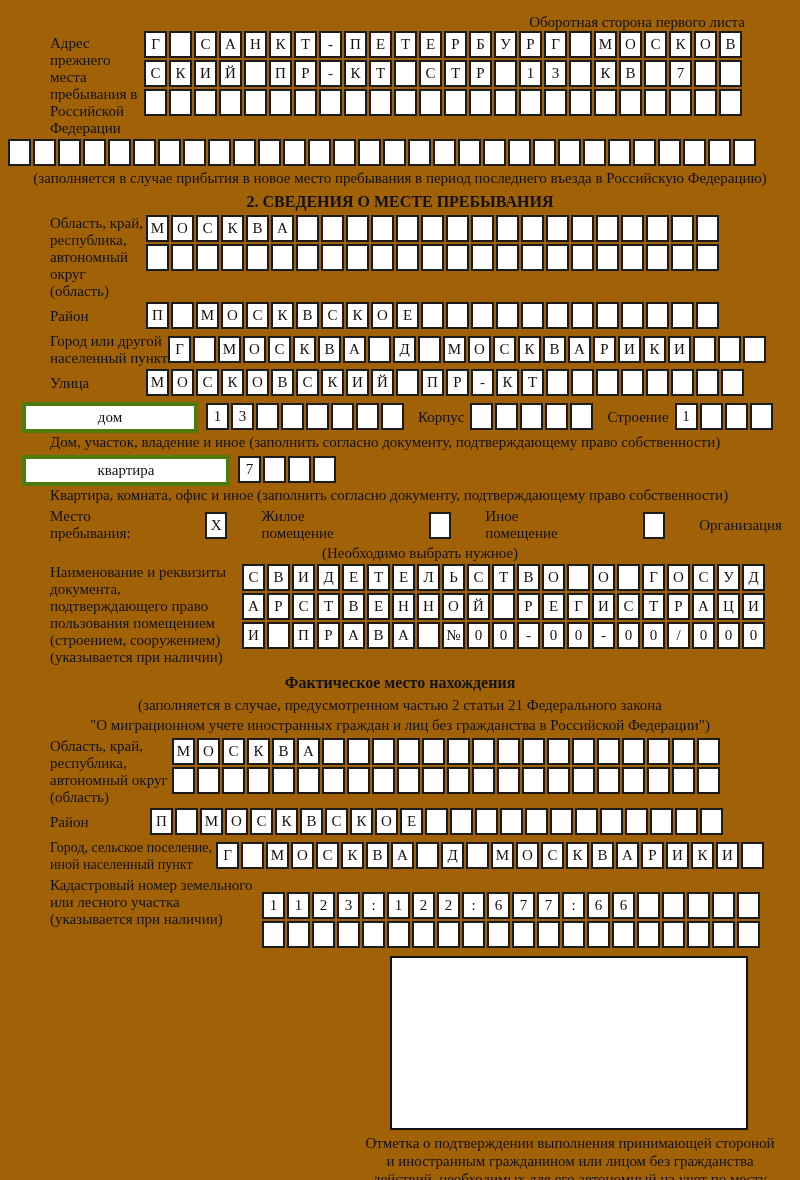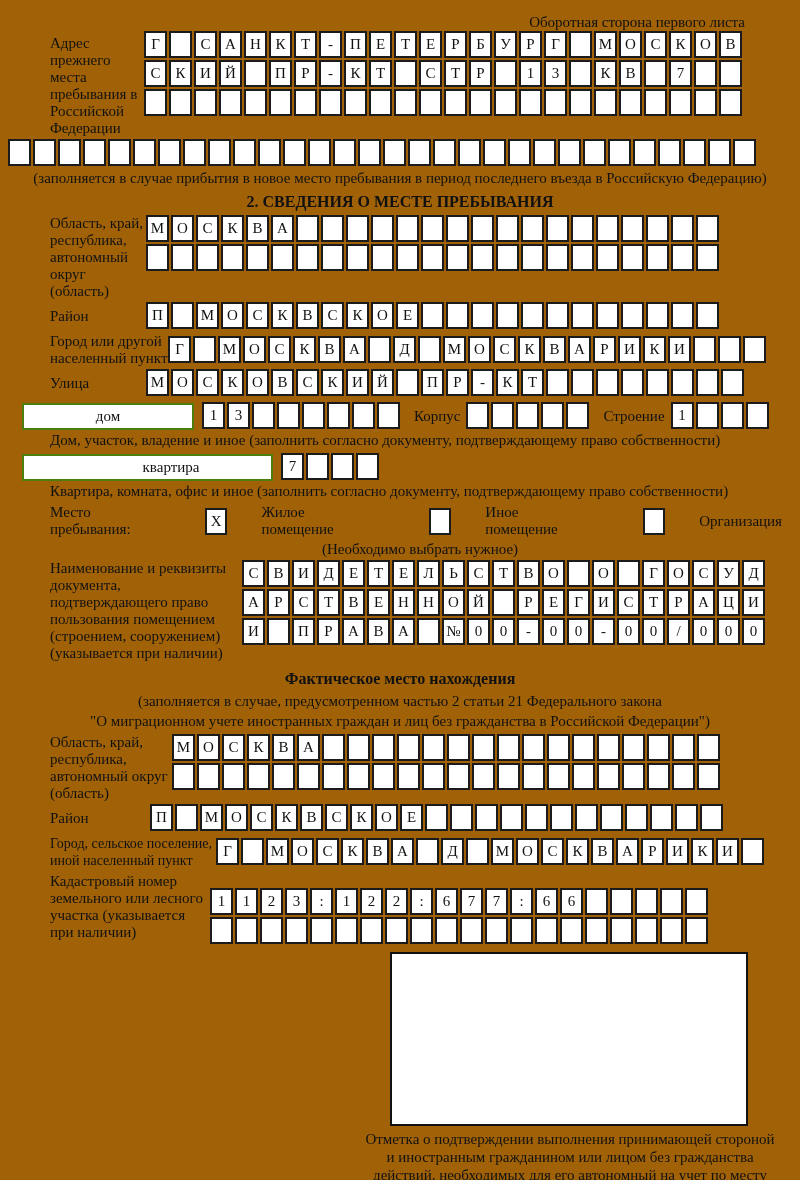--- a/index.html
+++ b/index.html
@@ -12,41 +12,41 @@
   .field{display:flex;align-items:flex-start;margin-bottom:2px;}
   .field.vcenter{align-items:center;}
   .lbl{font-size:15px;line-height:17px;box-sizing:border-box;padding-left:50px;flex:none;}
   .f-prev  .lbl{width:144px;padding-top:4px;}
   .f-region .lbl,.f-district .lbl,.f-street .lbl{width:146px;}
   .f-city  .lbl{width:168px;}
   .f-doc   .lbl{width:242px;}
   .f-region2 .lbl{width:172px;}
   .f-district2 .lbl{width:150px;}
   .f-city2 .lbl{width:216px;font-size:14px;}
-  .f-cad   .lbl{width:210px;}
+  .f-cad   .lbl{width:262px;}
   .rows{flex:none;}
   .boxrow{white-space:nowrap;height:28px;margin-bottom:1px;}
   .cell{
     display:inline-block;width:19px;height:23px;border:2px solid #1b1b1b;margin-right:2px;
     text-align:center;font-size:15px;line-height:23px;vertical-align:top;background:#fff;
   }
   .fullrow{margin-left:8px;margin-top:2px;}
   .note{font-size:15px;line-height:18px;}
   .note.center{text-align:center;margin-top:2px;}
   .note.indent{padding-left:50px;margin-bottom:2px;}
   .note.choose{width:660px;margin-left:90px;text-align:center;margin-bottom:2px;}
   .heading{font-weight:bold;font-size:16px;text-align:center;margin:6px 0 4px 0;}
   .heading2{font-weight:bold;font-size:16px;text-align:center;margin-top:8px;margin-bottom:4px;}
   .houserow{display:flex;align-items:center;margin:4px 0 0 22px;}
   .widebox{
-    border:2px solid #4d7c0f;height:23px;line-height:23px;text-align:center;
+    border:4px solid #4d7c0f;height:23px;line-height:23px;text-align:center;
     font-size:15px;flex:none;background:#fff;
   }
   .widebox.dom{width:168px;margin-right:8px;}
-  .widebox.kvart{width:200px;margin-right:8px;padding-left:47px;}
+  .widebox.kvart{width:200px;margin-right:8px;}
   .inl-lbl{font-size:15px;margin:0 6px 0 12px;flex:none;}
   .stayrow{display:flex;align-items:center;padding-left:50px;margin-top:4px;margin-bottom:2px;font-size:15px;gap:24px;}
   .stayrow .opt{margin:0 18px 0 8px;}
   .stayrow .chk{margin-left:8px;}
   .stamp-box{border:2px solid #111;width:354px;height:170px;margin-left:390px;margin-top:6px;background:#fff;}
   .stamp-caption{width:420px;margin-left:360px;margin-top:4px;text-align:center;font-size:15px;line-height:18px;}
 </style>
 </head>
 <body>
 

